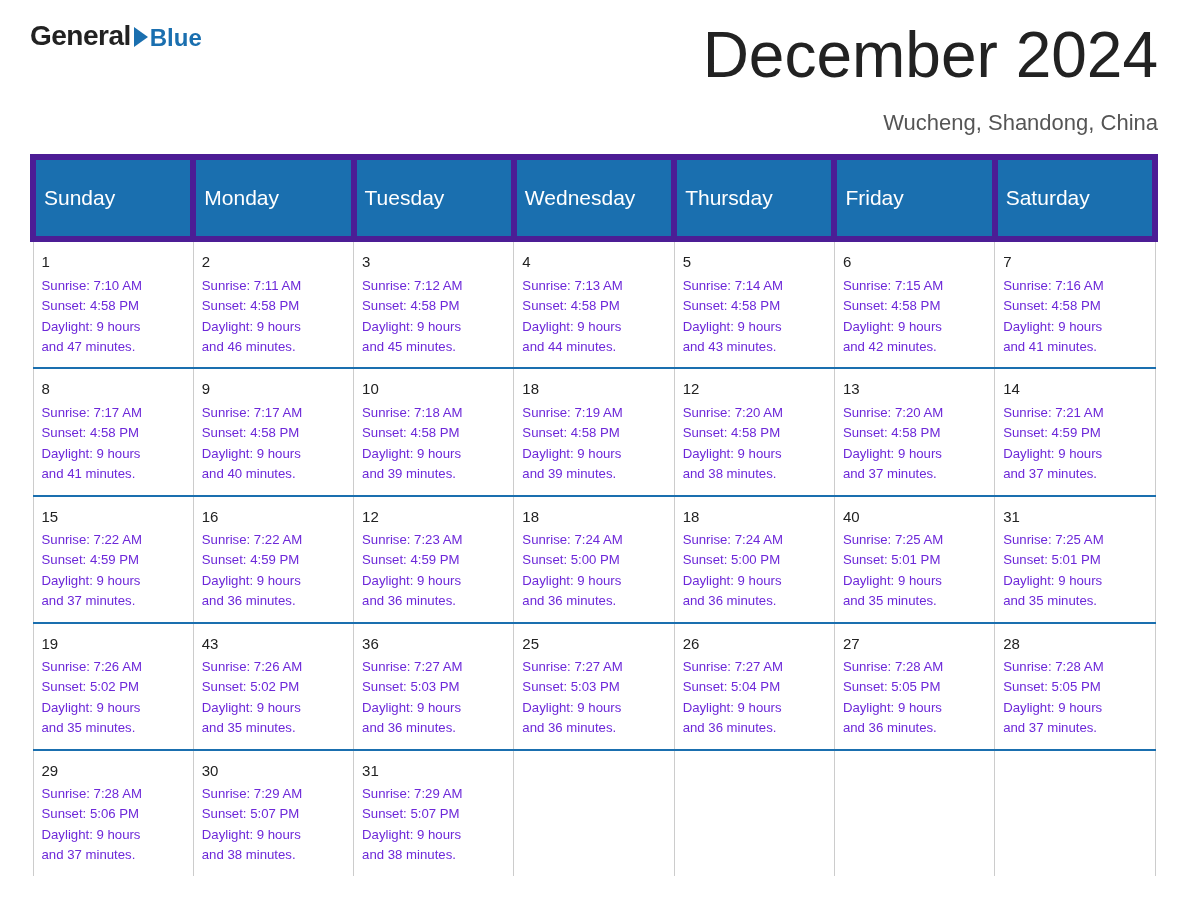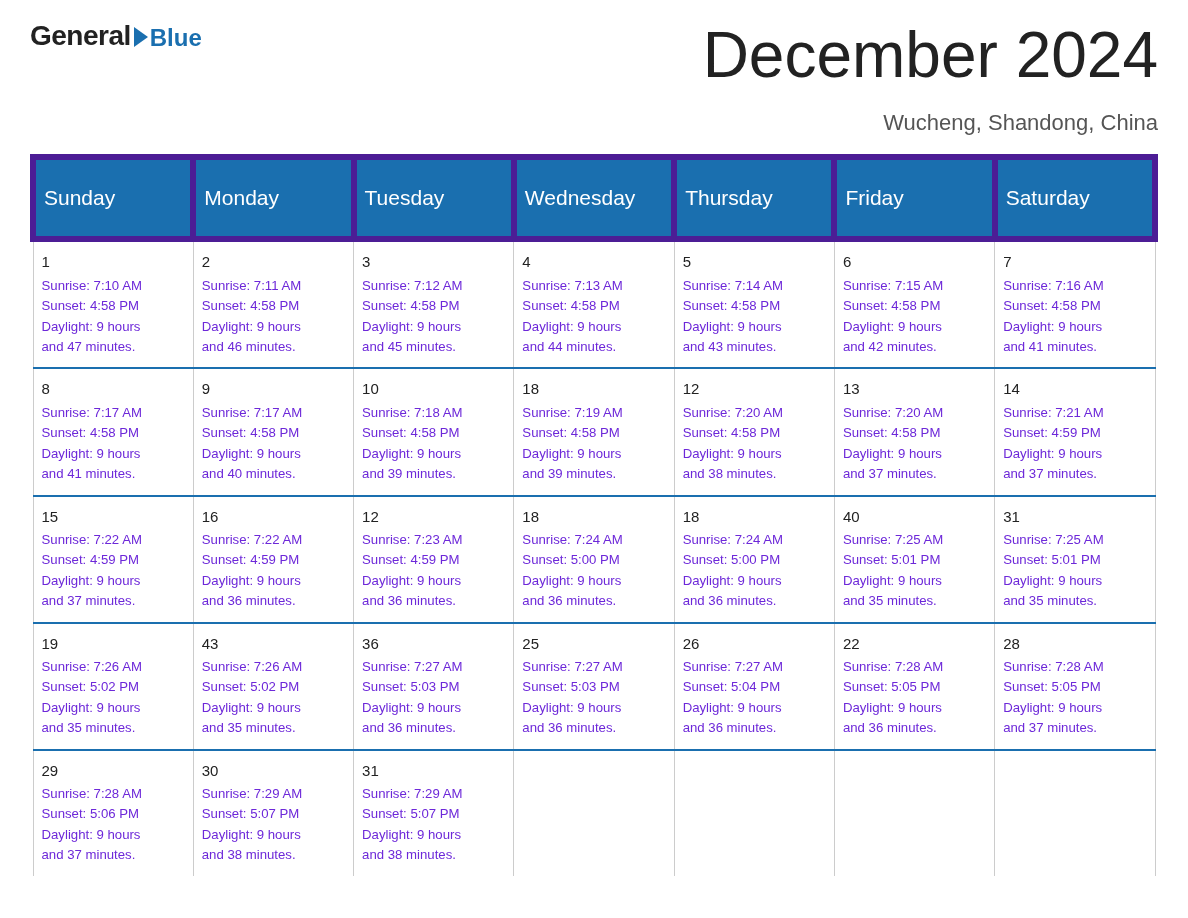--- a/index.html
+++ b/index.html
@@ -238,21 +238,21 @@
         </td>
         <td>
           <span class="day-num">25</span>
           <div class="day-info">Sunrise: 7:27 AM<br>Sunset: 5:03 PM<br>Daylight: 9 hours<br>and 36 minutes.</div>
         </td>
         <td>
           <span class="day-num">26</span>
           <div class="day-info">Sunrise: 7:27 AM<br>Sunset: 5:04 PM<br>Daylight: 9 hours<br>and 36 minutes.</div>
         </td>
         <td>
-          <span class="day-num">22</span>
+          <span class="day-num">27</span>
           <div class="day-info">Sunrise: 7:28 AM<br>Sunset: 5:05 PM<br>Daylight: 9 hours<br>and 36 minutes.</div>
         </td>
         <td>
           <span class="day-num">28</span>
           <div class="day-info">Sunrise: 7:28 AM<br>Sunset: 5:05 PM<br>Daylight: 9 hours<br>and 37 minutes.</div>
         </td>
       </tr>
       <tr>
         <td>
           <span class="day-num">29</span>

